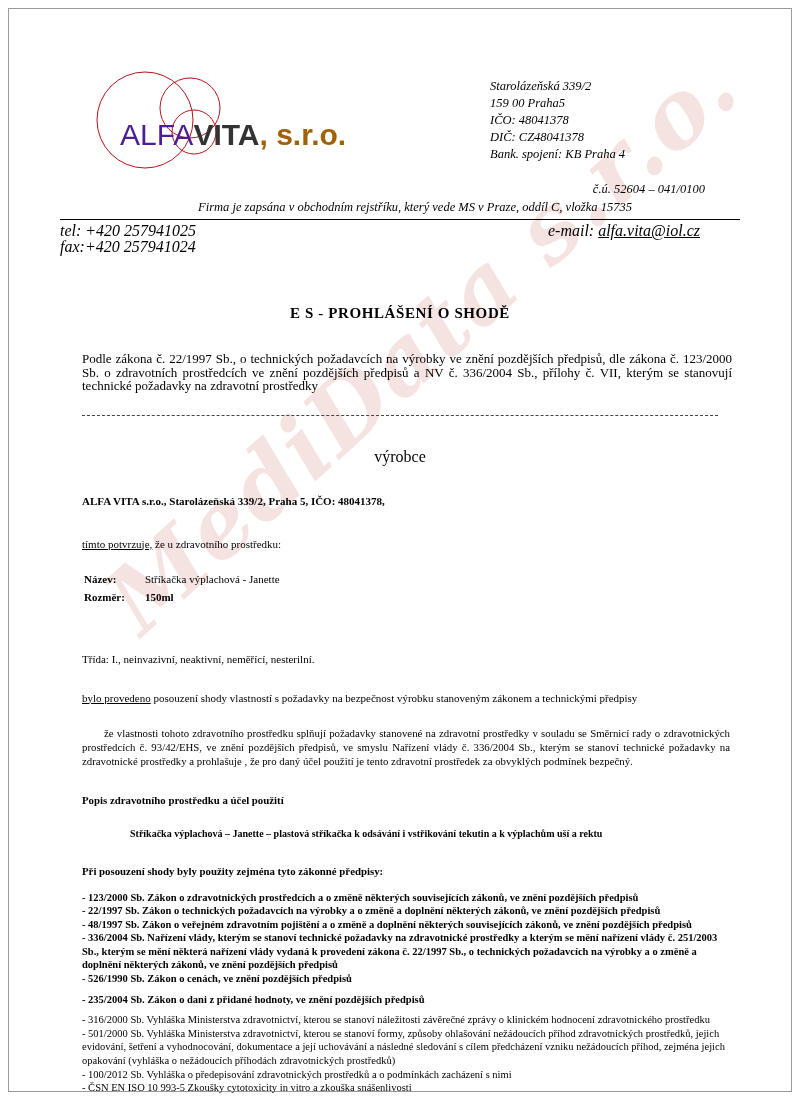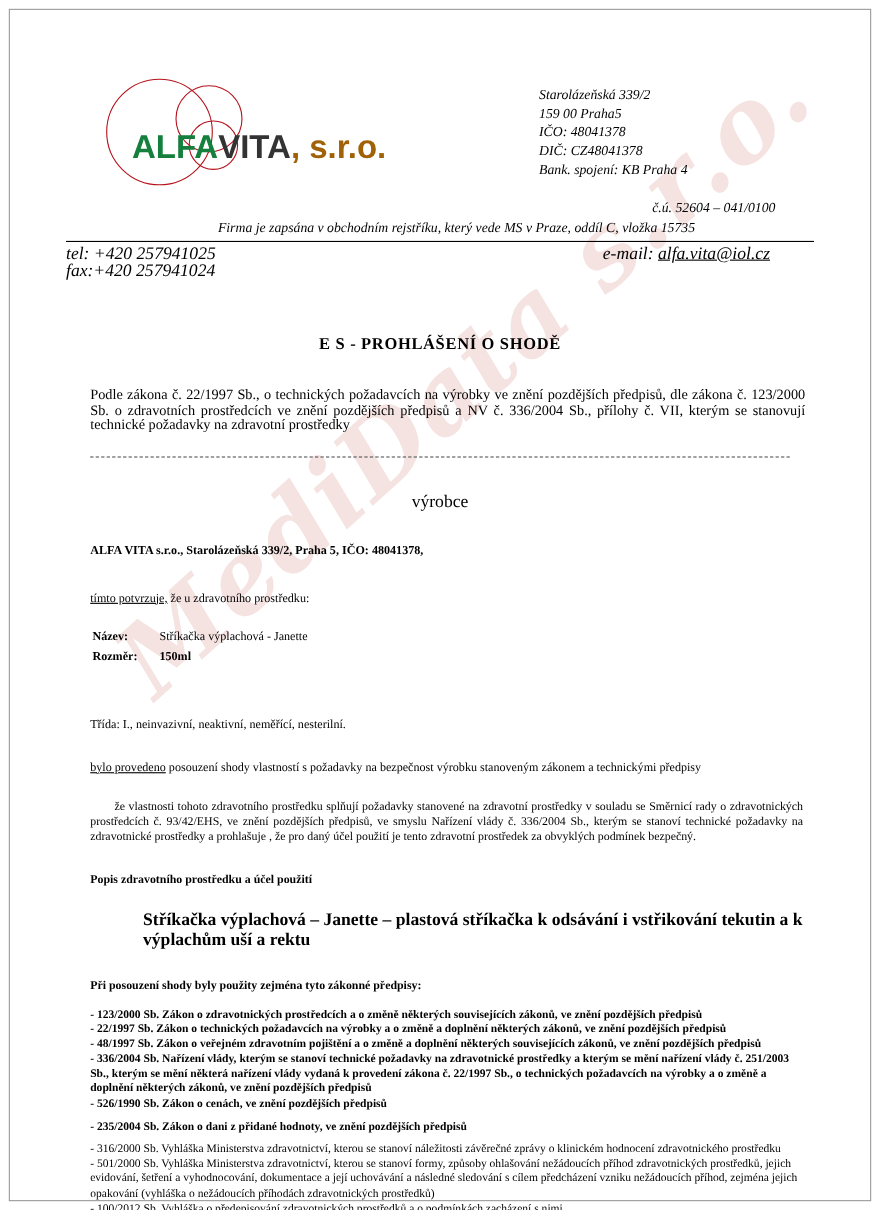--- a/index.html
+++ b/index.html
@@ -77,21 +77,21 @@
   }
   .logo-text {
     position: absolute;
     left: 60px;
     top: 48px;
     font-family: "Liberation Sans", sans-serif;
     font-size: 30px;
     letter-spacing: 0px;
     white-space: nowrap;
   }
-  .logo-text .alfa { color: #15803d; font-weight: 700; text-align: right; }
+  .logo-text .alfa { color: #4c1d95; font-weight: 400; text-align: right; }
   .logo-text .vita { color: #333333; font-weight: 600; }
   .logo-text .sro  { color: #a16207; font-weight: 600; }
 
   .company-info {
     position: absolute;
     right: 0;
     top: 18px;
     text-align: left;
     font-style: italic;
     font-size: 12.5px;
@@ -192,21 +192,21 @@
   }
   .just {
     font-size: 10.8px;
     line-height: 14px;
     text-align: justify;
     padding: 0 10px 0 22px;
   }
   .indent-first { text-indent: 22px; }
 
   .desc-line {
-    font-size: 16px;
+    font-size: 10px;
     margin-top: 22px;
     padding-left: 70px;
     font-weight: bold;
   }
   .laws-head {
     font-size: 10.8px;
     font-weight: bold;
     margin-top: 26px;
     padding-left: 22px;
   }

